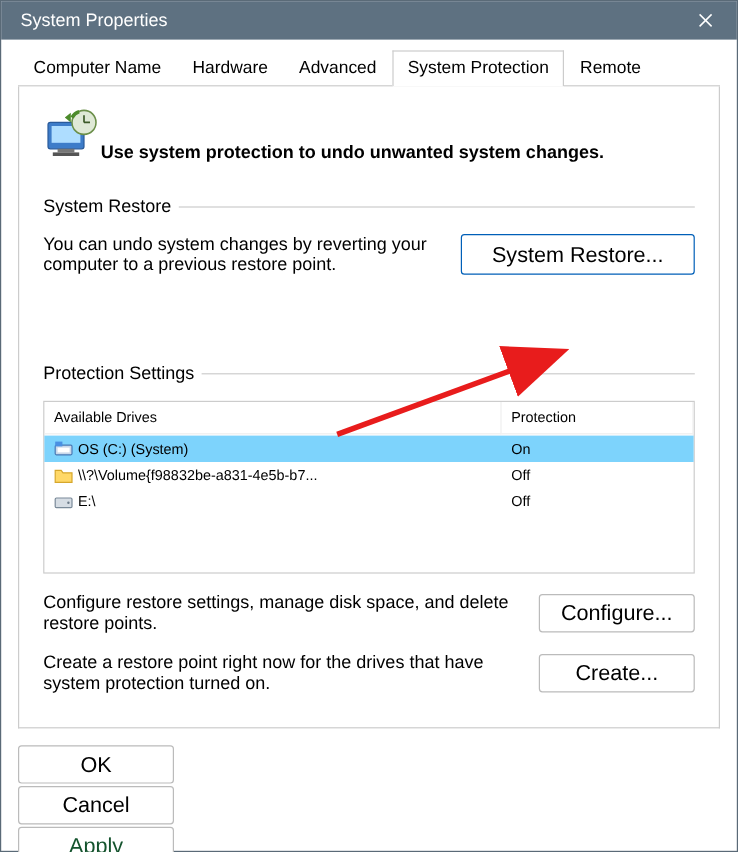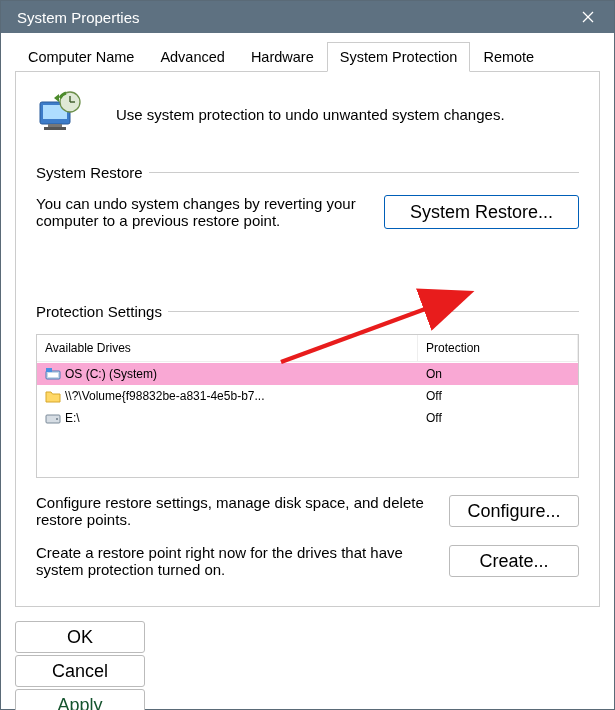--- a/index.html
+++ b/index.html
@@ -7,39 +7,39 @@
   .window { width: 615px; height: 710px; background: #fff; border: 1px solid #5a6a77; display: flex; flex-direction: column; }
   .titlebar { height: 42px; background: #5e7181; color: #fff; display: flex; align-items: center; padding: 0 4px 0 16px; }
   .titlebar .title { flex: 1; font-size: 15px; }
   .titlebar .close { width: 44px; height: 32px; display: flex; align-items: center; justify-content: center; cursor: pointer; }
   .titlebar .close svg { stroke: #fff; }
   .content { flex: 1; padding: 8px 14px 0 14px; display: flex; flex-direction: column; }
   .tabs { display: flex; border-bottom: 1px solid #ccc; }
   .tab { padding: 6px 12px 6px 12px; font-size: 14.5px; border: 1px solid transparent; border-bottom: none; cursor: pointer; position: relative; top: 1px; }
   .tab.active { border: 1px solid #ccc; border-bottom: 1px solid #fff; background: #fff; }
   .tabbody { border: 1px solid #ccc; border-top: none; flex: 1; padding: 16px 20px 10px 20px; display: flex; flex-direction: column; position: relative; }
-  .header-row { display: flex; align-items: center; gap: 32px; margin-bottom: 28px; }
+  .header-row { display: flex; align-items: flex-end; gap: 0; margin-bottom: 28px; font-weight: bold; }
   .header-row .icon { width: 48px; height: 48px; flex: 0 0 48px; }
   .header-row .txt { font-size: 15px; padding-top: 4px; }
   .group { margin-bottom: 18px; }
   .group-title { display: flex; align-items: center; font-size: 15px; margin-bottom: 14px; }
   .group-title .line { flex: 1; height: 1px; background: #ccc; margin-left: 6px; }
   .restore-row { display: flex; align-items: center; gap: 18px; margin-bottom: 18px; }
   .restore-row .txt { flex: 1; font-size: 15px; }
   .btn { min-width: 130px; height: 32px; border: 1px solid #bbb; background: #fff; font-size: 18px; border-radius: 3px; cursor: pointer; padding: 0 14px; }
   .btn:disabled { color: #14532d; cursor: default; }
   .btn.highlight { border: 1.5px solid #005fb8; width: 195px; height: 34px; }
   .drives-box { border: 1px solid #ccc; padding: 0; font-size: 12px; }
   .drives-header { display: flex; border-bottom: 1px solid transparent; }
   .drives-header > div { padding: 6px 8px; border-right: 1px solid #eee; border-bottom: 1px solid #eee; }
   .col-drive { flex: 1; }
   .col-prot { width: 160px; }
   .drives-body .row { display: flex; }
   .drives-body .row > div { padding: 3px 8px; display: flex; align-items: center; gap: 4px; }
-  .drives-body .row.selected { background: #f9a8d4; }
+  .drives-body .row.selected { background: #7dd3fc; }
   .small-icon { width: 16px; height: 16px; display: inline-block; flex: 0 0 16px; }
   .drives-body { padding-bottom: 48px; }
   .cfg-row { display: flex; align-items: center; gap: 18px; margin-top: 16px; }
   .cfg-row .txt { flex: 1; font-size: 15px; }
   .cfg-row .btn { width: 130px; }
   .footer { display: flex; justify-content: flex-end; gap: 2px; padding: 14px 16px 16px 0; flex-direction: column; }
   .footer .btn { width: 102px; }
   .group.prot { margin-top: 38px; }
   
   .arrow { position: absolute; pointer-events: none; }
@@ -55,22 +55,22 @@
       <svg width="12" height="12" viewBox="0 0 12 12">
           <line x1="1" y1="1" x2="11" y2="11" stroke-width="1.3"></line>
           <line x1="11" y1="1" x2="1" y2="11" stroke-width="1.3"></line>
         </svg>
     </div>
   </div>
 
   <div class="content">
     <div class="tabs">
       <div class="tab">Computer Name</div>
+      <div class="tab">Hardware</div>
       <div class="tab">Advanced</div>
-      <div class="tab">Hardware</div>
       <div class="tab active">System Protection</div>
       <div class="tab">Remote</div>
     </div>
 
     <div class="tabbody">
 
       <div class="header-row">
         <div class="icon">
           <svg viewBox="0 0 48 48">
             <rect x="4" y="14" width="30" height="22" rx="2" fill="#3d7cc9" stroke="#295a9a" stroke-width="1"></rect>

